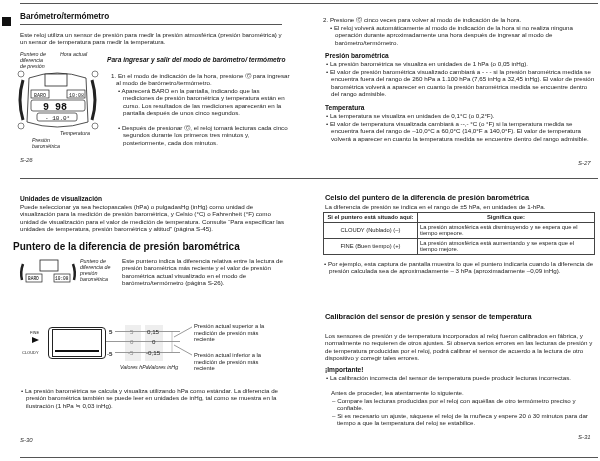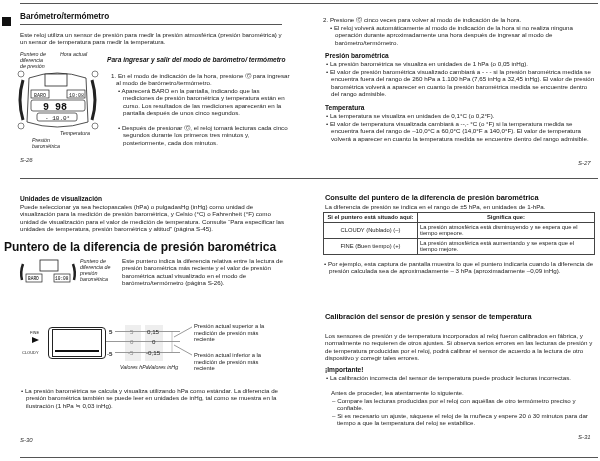--- a/index.html
+++ b/index.html
@@ -75,21 +75,21 @@
 
 <div class="p pg" style="left:578px; top:160px;">S-27</div>
 
 <div class="rule" style="left:20px; top:178px; width:578px;"></div>
 
 <div class="rule" style="left:20px; top:182px; width:578px; opacity:0;"></div>
 
 <div class="p h3" style="left:20px; top:195px;">Unidades de visualización</div>
 <div class="p" style="left:20px; top:203px; width:268px;">Puede seleccionar ya sea hectopascales (hPa) o pulgadasHg (inHg) como unidad de visualización para la medición de presión barométrica, y Celsio (°C) o Fahrenheit (°F) como unidad de visualización para el valor de medición de temperatura. Consulte “Para especificar las unidades de temperatura, presión barométrica y altitud” (página S-45).</div>
 
-<div class="p h2" style="left:4px; top:242px; font-size:12px;">Puntero de la diferencia de presión barométrica</div>
+<div class="p h2" style="left:13px; top:242px; font-size:10px;">Puntero de la diferencia de presión barométrica</div>
 
 <svg class="abs" style="left:18px; top:258px;" width="60" height="28" viewBox="0 0 60 28">
   <path d="M5 6 Q2 14 4 22" stroke="#222" stroke-width="2.5" fill="none"></path>
   <path d="M55 6 Q58 14 56 22" stroke="#222" stroke-width="2.5" fill="none"></path>
   <rect x="22" y="2" width="18" height="11" fill="#fff" stroke="#222" stroke-width="0.8"></rect>
   <rect x="8" y="16" width="16" height="8" fill="#fff" stroke="#222" stroke-width="0.7"></rect>
   <rect x="36" y="16" width="16" height="8" fill="#fff" stroke="#222" stroke-width="0.7"></rect>
   <text x="10" y="22" font-size="4.5" font-family="Liberation Mono, monospace">BARO</text>
   <text x="37" y="22" font-size="4.5" font-family="Liberation Mono, monospace">10:08</text>
 </svg>
@@ -130,21 +130,21 @@
     <line x1="4" y1="20" x2="22" y2="30" stroke="#555" stroke-width="0.6"></line>
   </svg>
   <div class="p" style="left:174px; top:-2px; width:80px; font-size:5.8px; line-height:6.6px;">Presión actual superior a la medición de presión más reciente</div>
   <div class="p" style="left:174px; top:27px; width:80px; font-size:5.8px; line-height:6.6px;">Presión actual inferior a la medición de presión más reciente</div>
 </div>
 
 <div class="p bl" style="left:20px; top:387px; width:272px;">• La presión barométrica se calcula y visualiza utilizando hPa como estándar. La diferencia de presión barométrica también se puede leer en unidades de inHg, tal como se muestra en la ilustración (1 hPa ≒ 0,03 inHg).</div>
 
 <div class="p pg" style="left:20px; top:437px;">S-30</div>
 
-<div class="p h2" style="left:325px; top:193px; font-size:7.4px;">Consulte del puntero de la diferencia de presión barométrica</div>
+<div class="p h2" style="left:325px; top:193px; font-size:7.4px;">Celsio del puntero de la diferencia de presión barométrica</div>
 <div class="p" style="left:325px; top:203px; width:270px;">La diferencia de presión se indica en el rango de ±5 hPa, en unidades de 1-hPa.</div>
 
 <table class="t" style="left:323px; top:212px; width:272px;">
   <tbody>
       <tr>
     <th style="width:94px;">Si el puntero está situado aquí:</th>
     <th>Significa que:</th>
   </tr>
   <tr>
     <td style="text-align:center;">CLOUDY (Nublado) (–)</td>

